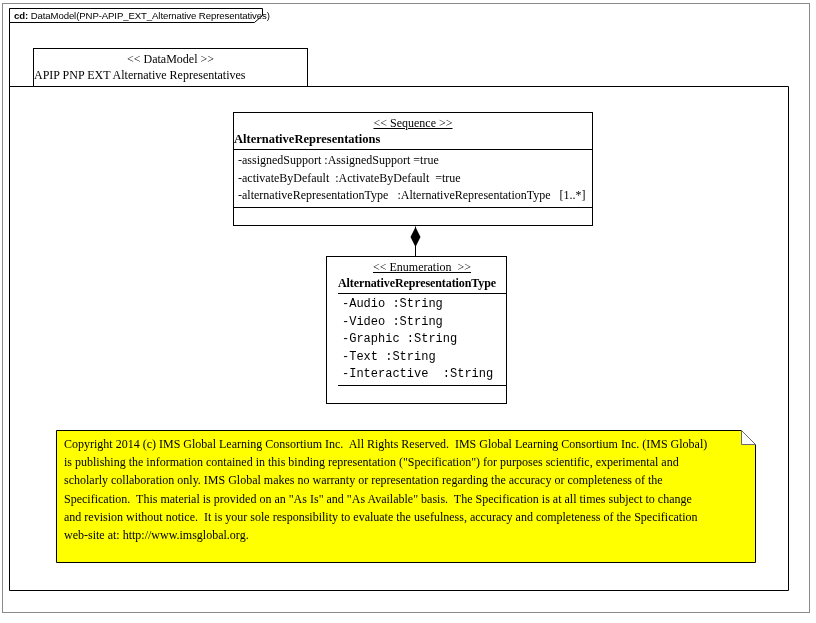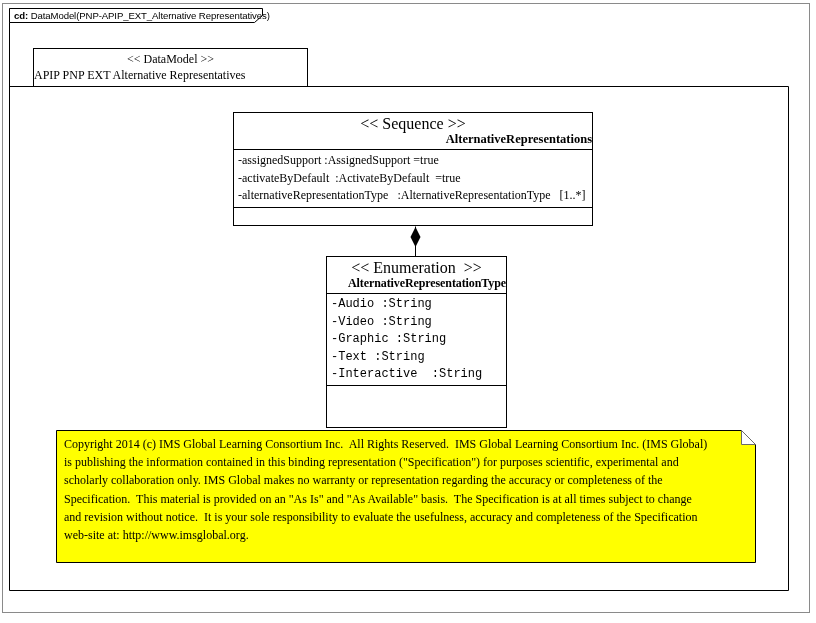--- a/index.html
+++ b/index.html
@@ -16,22 +16,22 @@
   .tab-label {
     position:absolute; left:14px; top:9px; width:246px; height:13px;
     font-family:"Liberation Sans","DejaVu Sans",sans-serif;
     font-size:9.6px; letter-spacing:-0.1px; white-space:nowrap; line-height:13px;
   }
   .tab-label b { font-weight:bold; }
   .uml-box {
     position:absolute; background:#ffffff; border:1px solid #000;
     box-sizing:border-box;
   }
-  .stereo { text-align:center; font-size:16px; line-height:15px; }
-  .clsname { text-align:right; font-size:12.5px; font-weight:bold; line-height:17px;font-family:Liberation Serif, serif; }
+  .stereo { text-align:center; font-size:12px; line-height:15px;text-decoration:underline; }
+  .clsname { text-align:left; font-size:12.5px; font-weight:bold; line-height:17px;font-family:Liberation Serif, serif; }
   .compart-head { height:37px; border-bottom:1px solid #000; padding-top:3px; box-sizing:border-box; }
   .compart-attrs { border-bottom:1px solid #000; padding:2px 0 0 4px; box-sizing:border-box; }
   .attr-row { font-size:12px; line-height:17.5px; white-space:pre; }
   .dm-line1 { text-align:center; font-size:12px; line-height:16px; margin-top:2px; }
   .dm-line2 { text-align:left; font-size:12px; line-height:17px; white-space:nowrap; }
   .note-text {
     position:absolute; left:64px; top:435px; width:686px;
     font-size:12px; line-height:18.2px;
   }
   .note-line { white-space:pre; }
@@ -69,21 +69,21 @@
       <div class="clsname">AlternativeRepresentations</div>
     </div>
     <div class="compart-attrs" style="height:58px;">
       <div class="attr-row">-assignedSupport :AssignedSupport =true</div>
       <div class="attr-row">-activateByDefault  :ActivateByDefault  =true</div>
       <div class="attr-row">-alternativeRepresentationType   :AlternativeRepresentationType   [1..*]</div>
     </div>
     <div></div>
   </div>
 
-  <div class="uml-box" style="left:326px; top:256px; width:181px; height:172px;">
+  <div class="uml-box" style="left:326px; top:256px; width:181px; height:148px;padding-left:11px;">
     <div class="compart-head">
       <div class="stereo" style="white-space:pre;">&lt;&lt; Enumeration  &gt;&gt;</div>
       <div class="clsname" style="font-size:12px; letter-spacing:-0.1px;">AlternativeRepresentationType</div>
     </div>
     <div class="compart-attrs" style="height:92px;font-family:Liberation Mono, monospace;">
       <div class="attr-row" style="line-height:17.6px;">-Audio :String</div>
       <div class="attr-row" style="line-height:17.6px;">-Video :String</div>
       <div class="attr-row" style="line-height:17.6px;">-Graphic :String</div>
       <div class="attr-row" style="line-height:17.6px;">-Text :String</div>
       <div class="attr-row" style="line-height:17.6px;">-Interactive  :String</div>

